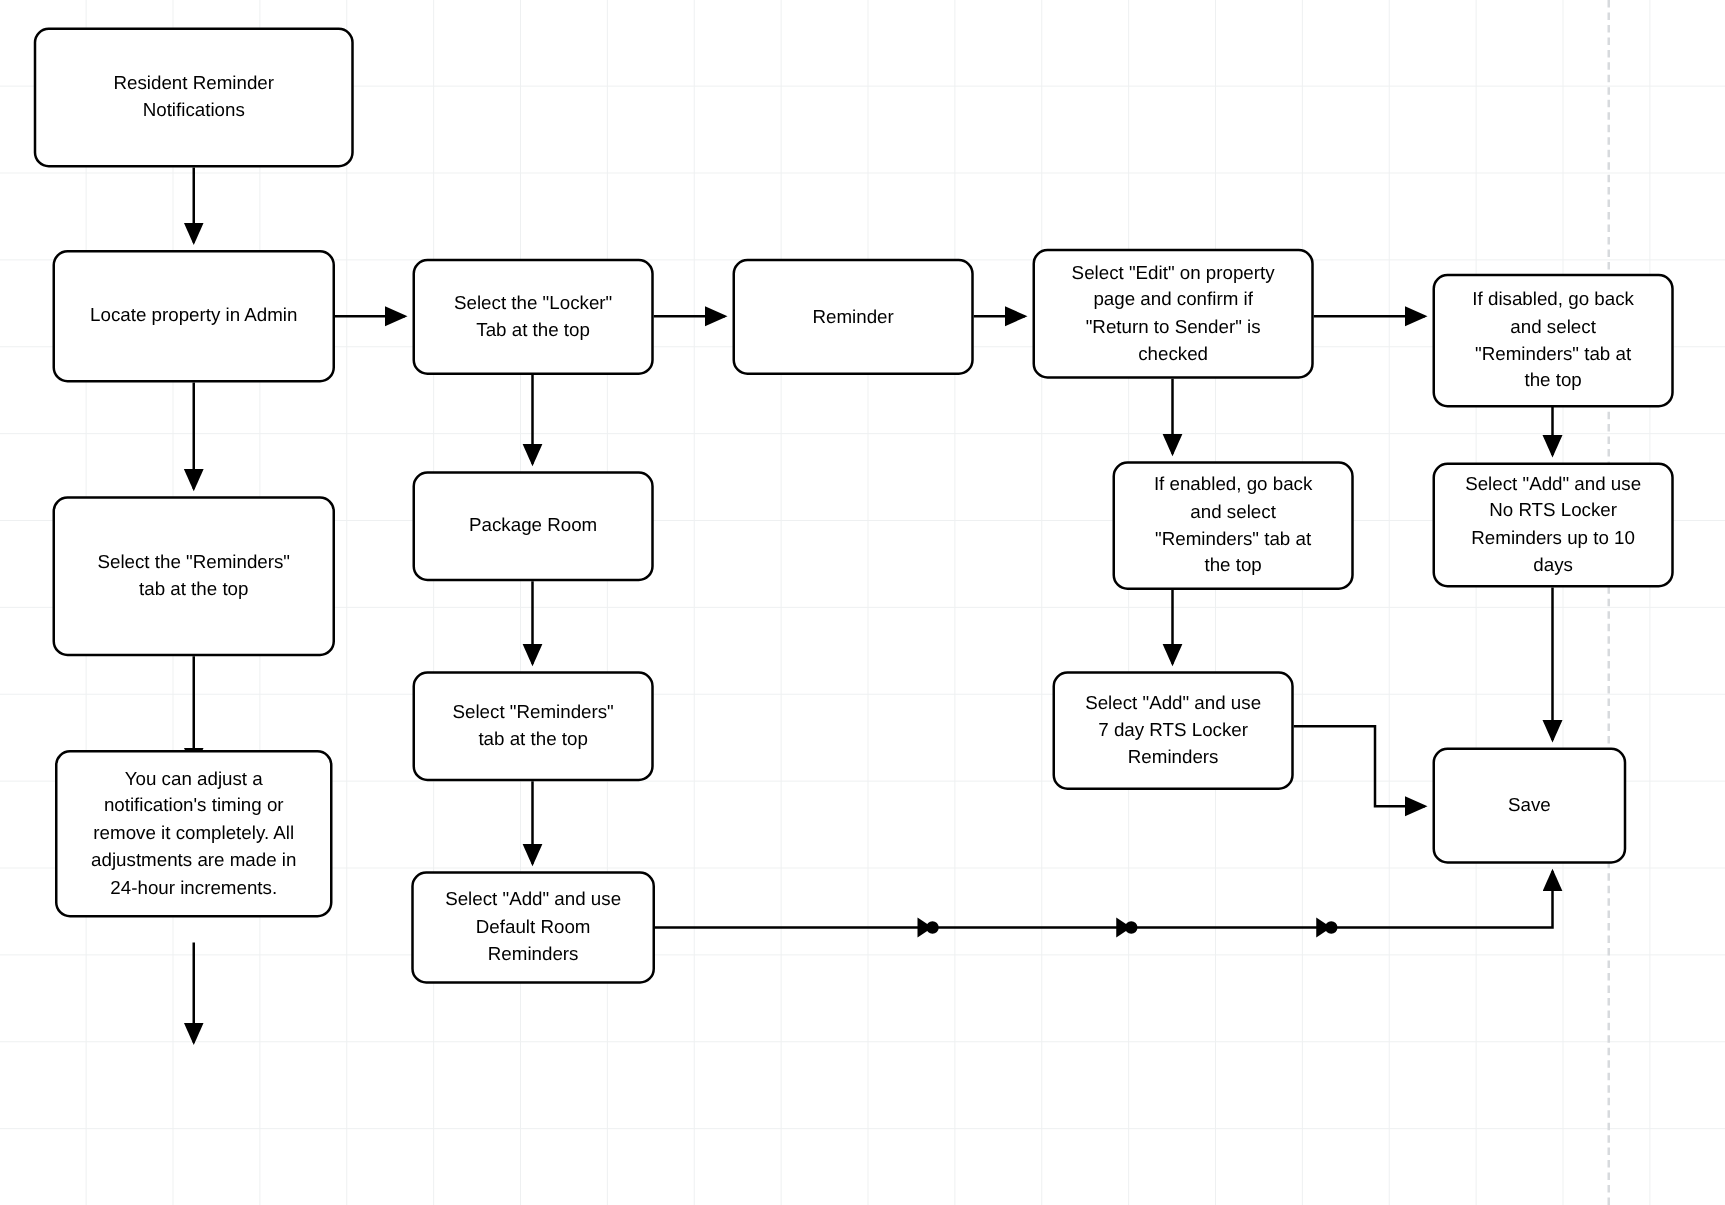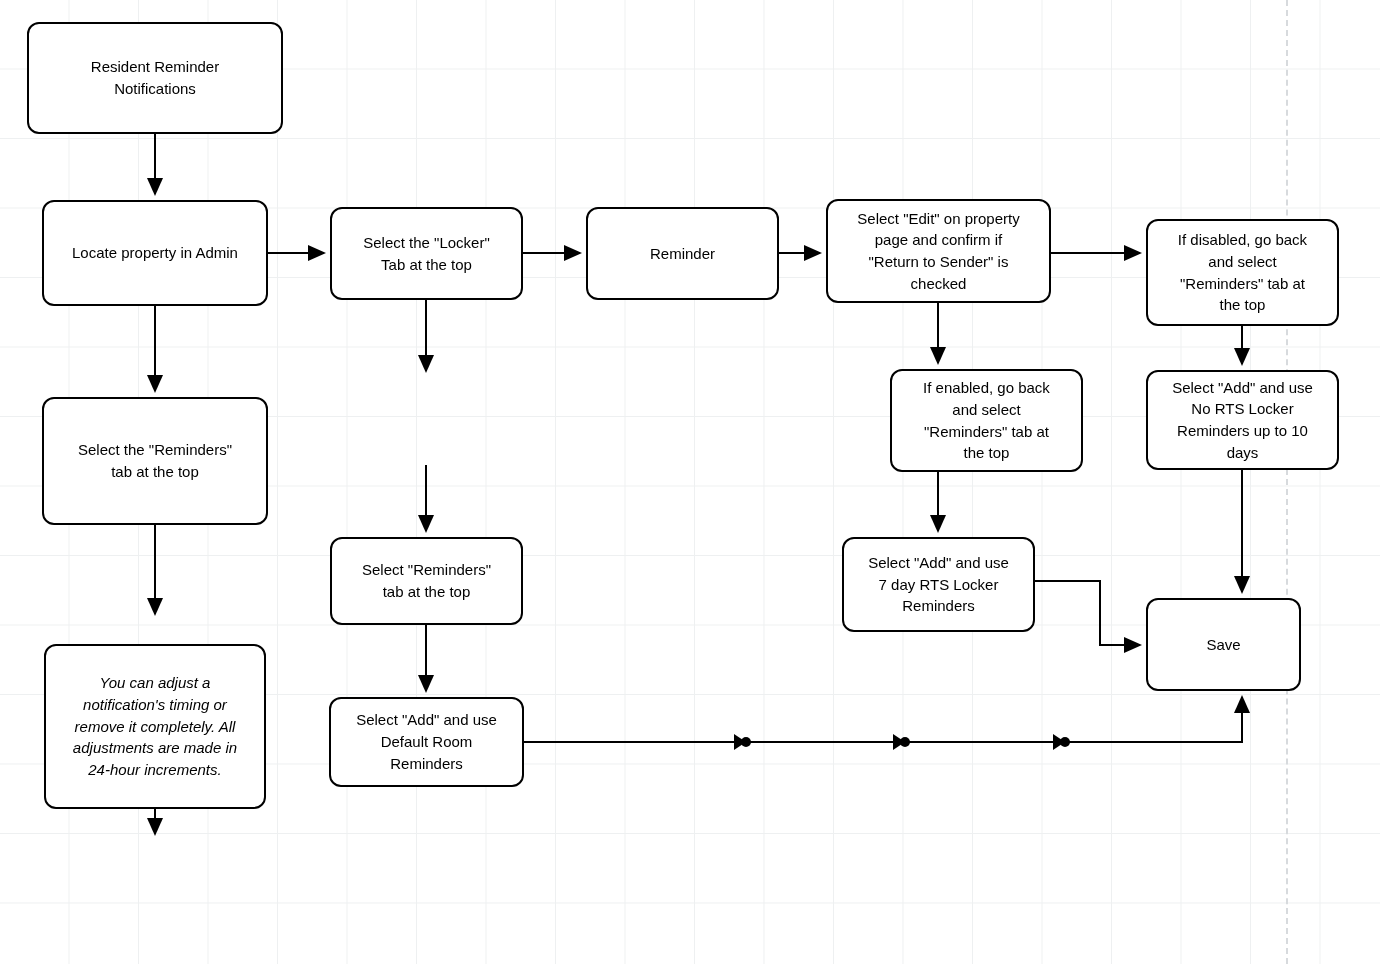--- a/index.html
+++ b/index.html
@@ -119,34 +119,37 @@
 
   <div class="node" style="left:42px; top:200px; width:226px; height:106px;">
     <span>Locate property in Admin</span>
   </div>
 
   <div class="node" style="left:42px; top:397px; width:226px; height:128px;">
     <span>Select the "Reminders"
 tab at the top</span>
   </div>
 
-  <div class="node" style="left:44px; top:644px; width:222px; height:165px;font-style:italic;">
+  <div class="node" style="left:44px; top:600px; width:222px; height:134px;">
     <span>You can adjust a
 notification's timing or
 remove it completely. All
 adjustments are made in
 24-hour increments.</span>
   </div>
 
 
   <div class="node" style="left:330px; top:207px; width:193px; height:93px;">
     <span>Select the "Locker"
 Tab at the top</span>
   </div>
 
+  <div class="node" style="left:330px; top:377px; width:193px; height:88px;">
+    <span>Package Room</span>
+  </div>
 
   <div class="node" style="left:330px; top:537px; width:193px; height:88px;">
     <span>Select "Reminders"
 tab at the top</span>
   </div>
 
   <div class="node" style="left:329px; top:697px; width:195px; height:90px;">
     <span>Select "Add" and use
 Default Room
 Reminders</span>

